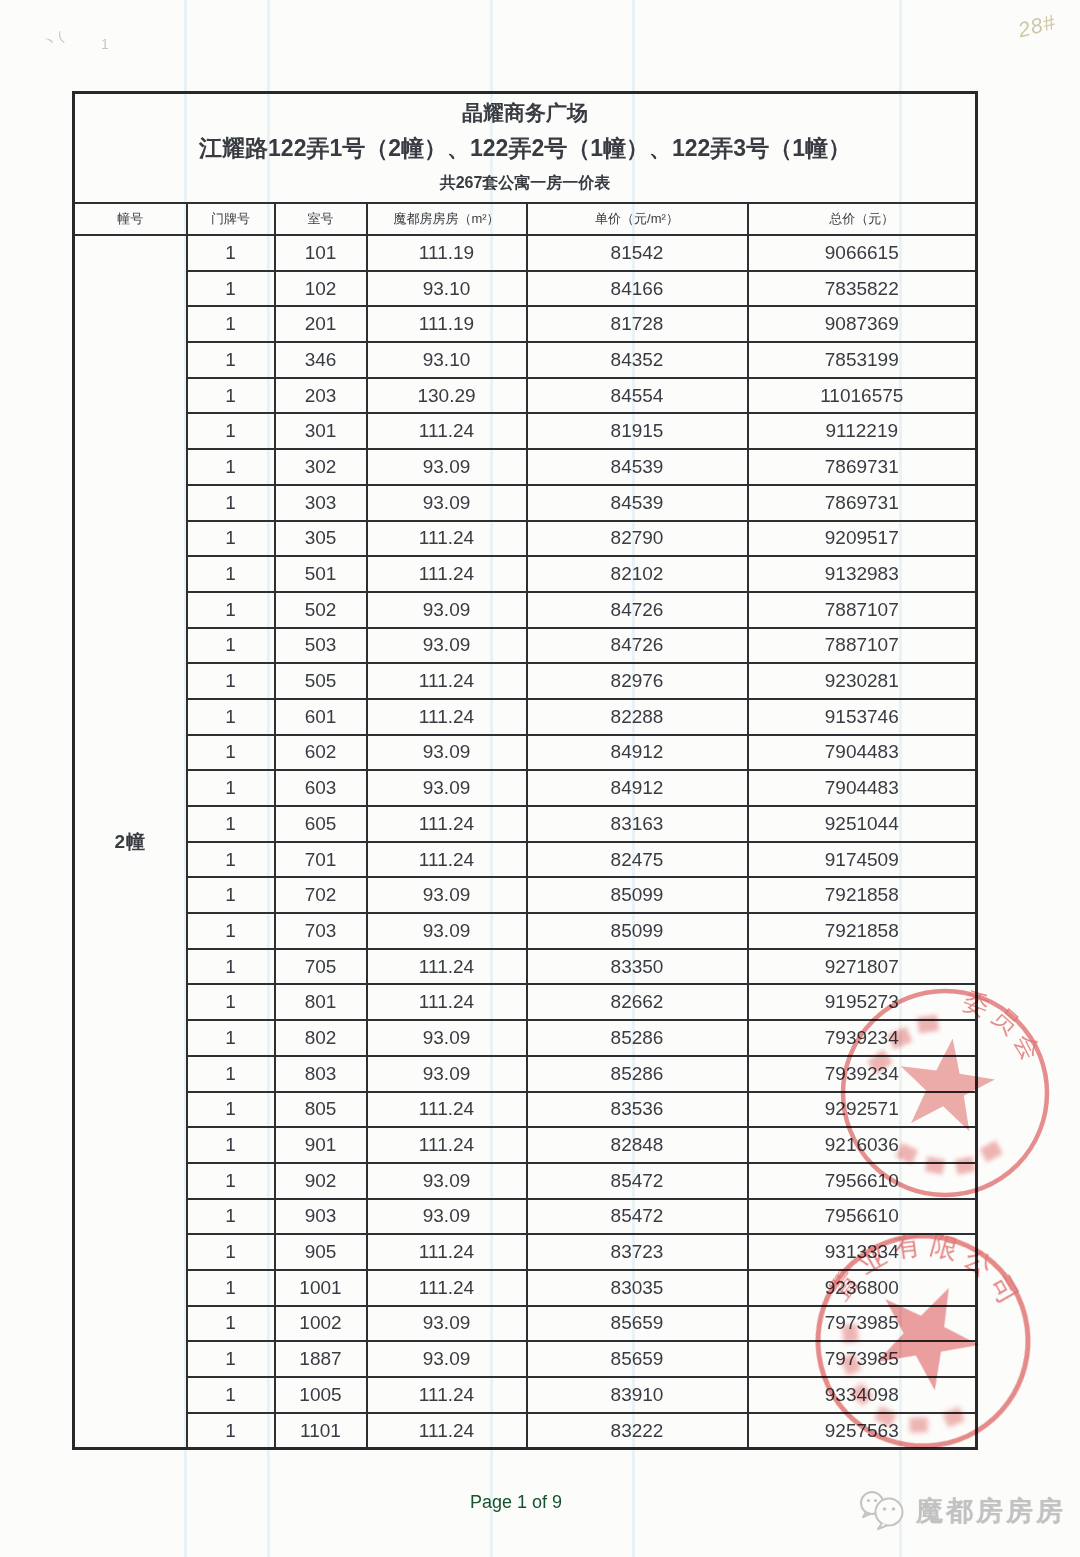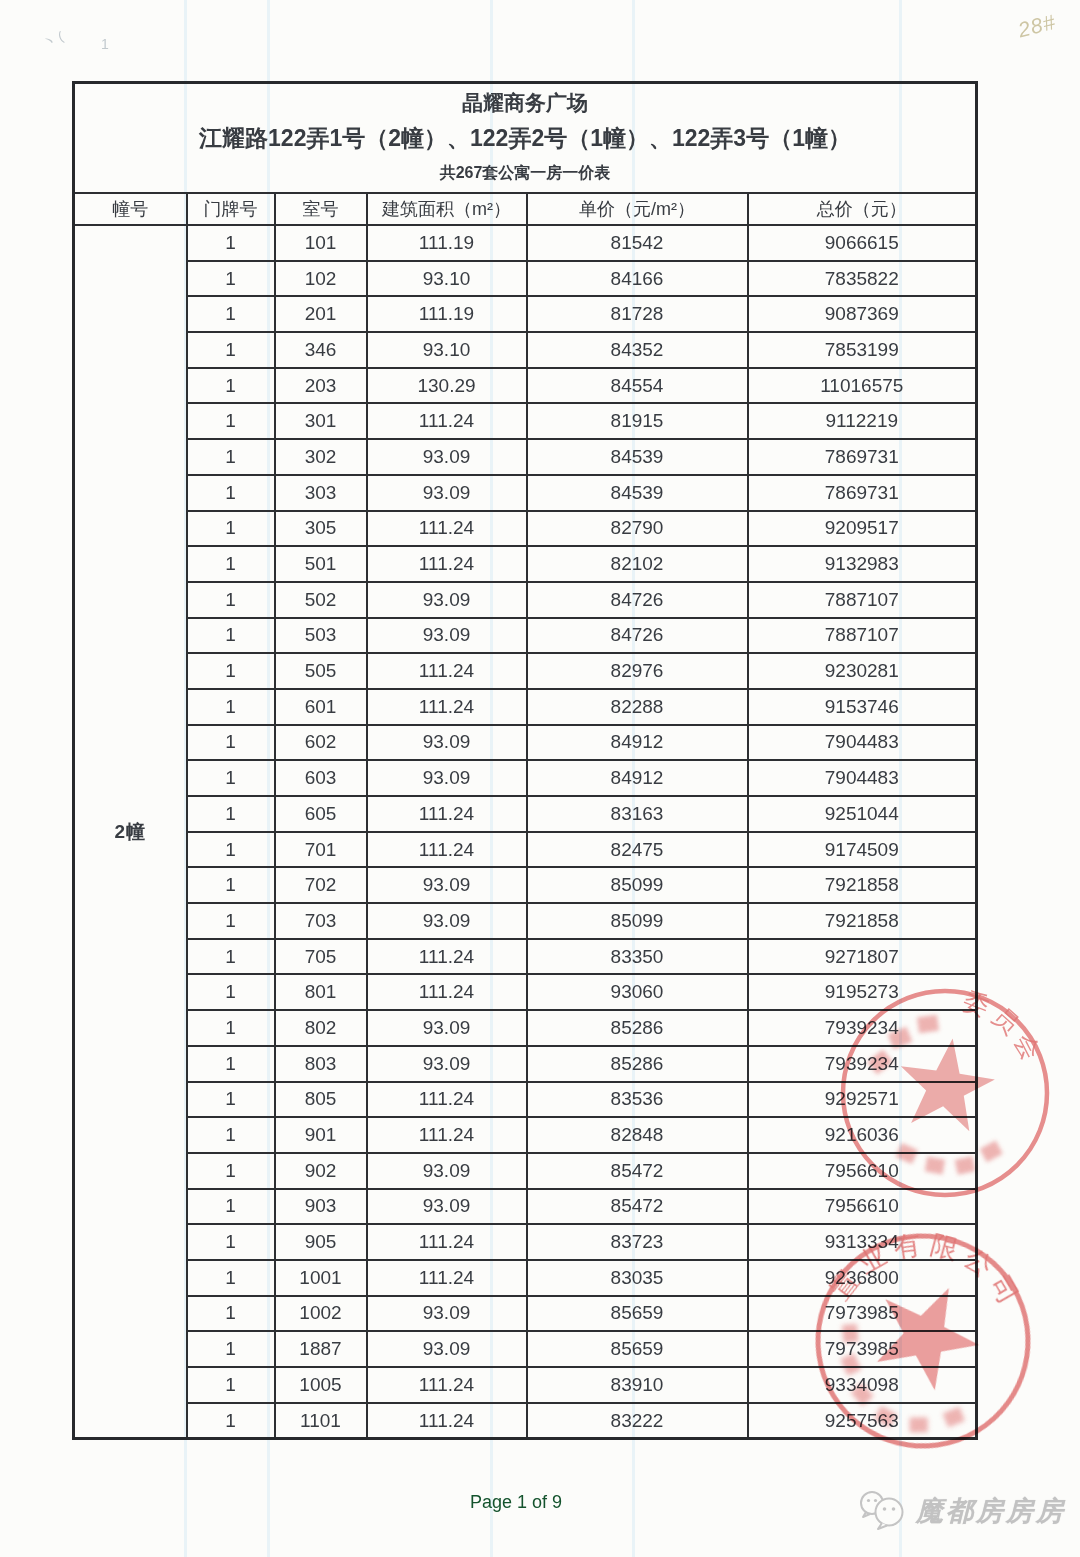--- a/index.html
+++ b/index.html
@@ -20,49 +20,48 @@
 
   
   .handwriting{
     position:absolute;left:1018px;top:14px;
     color:#c6bd96;font-size:21px;font-style:italic;
     transform:rotate(-14deg);letter-spacing:1px;opacity:.85;
   }
 
   
   table.price{
-    position:absolute;left:72px;top:81px;width:903px;
+    position:absolute;left:72px;top:91px;width:903px;
     border-collapse:collapse;table-layout:fixed;
   }
   table.price td,table.price th{
     border:2px solid #2d2f32;text-align:center;vertical-align:middle;
     padding:0;color:#383c42;overflow:hidden;
   }
   table.price{border:3px solid #27292c;}
   .title-cell{height:108px;}
   .title-line1{font-size:21px;font-weight:bold;line-height:34px;}
   .title-line2{font-size:23px;font-weight:bold;line-height:36px;}
   .title-line3{font-size:16px;font-weight:bold;line-height:34px;}
-  tr.col-header th{height:30px;font-size:18px;font-weight:normal;}
+  tr.col-header th{height:30px;font-size:13px;font-weight:normal;}
   tbody.rows td{height:33.7px;font-size:19px;}
   td.building-cell{font-size:18px;font-weight:bold;letter-spacing:1px;}
 
   
   .stamp{position:absolute;mix-blend-mode:multiply;opacity:.85;filter:blur(.4px);pointer-events:none;}
   .stamp1{left:828px;top:976px;}
   .stamp2{left:806px;top:1224px;transform:rotate(14deg);}
 
   
   .page-indicator{
     position:absolute;left:470px;top:1492px;font-size:18px;color:#14532d;
   }
   .watermark{
     position:absolute;left:858px;top:1490px;display:flex;align-items:center;gap:8px;
     color:#bcbcbc;
-    font-style:italic;
   }
   .watermark-text{
     font-size:27px;letter-spacing:3px;color:#c2c2c2;font-weight:bold;
     text-shadow:0 0 1px #d8d8d8;
   }
 </style>
 </head>
 <body>
 
 <div class="page">
@@ -92,21 +91,21 @@
         <td colspan="6" class="title-cell">
           <div class="title-line1">晶耀商务广场</div>
           <div class="title-line2">江耀路122弄1号（2幢）、122弄2号（1幢）、122弄3号（1幢）</div>
           <div class="title-line3">共267套公寓一房一价表</div>
         </td>
       </tr>
       <tr class="col-header">
         <th>幢号</th>
         <th>门牌号</th>
         <th>室号</th>
-        <th>建筑面积（m²）</th>
+        <th>魔都房房房（m²）</th>
         <th>单价（元/m²）</th>
         <th>总价（元）</th>
       </tr>
     </thead>
     <tbody class="rows">
         <tr>
           <td rowspan="34" class="building-cell">2幢</td>
           <td>1</td>
           <td>101</td>
           <td>111.19</td>
@@ -250,21 +249,21 @@
           <td>1</td>
           <td>705</td>
           <td>111.24</td>
           <td>83350</td>
           <td>9271807</td>
         </tr>
         <tr>
           <td>1</td>
           <td>801</td>
           <td>111.24</td>
-          <td>93060</td>
+          <td>82662</td>
           <td>9195273</td>
         </tr>
         <tr>
           <td>1</td>
           <td>802</td>
           <td>93.09</td>
           <td>85286</td>
           <td>7939234</td>
         </tr>
         <tr>

